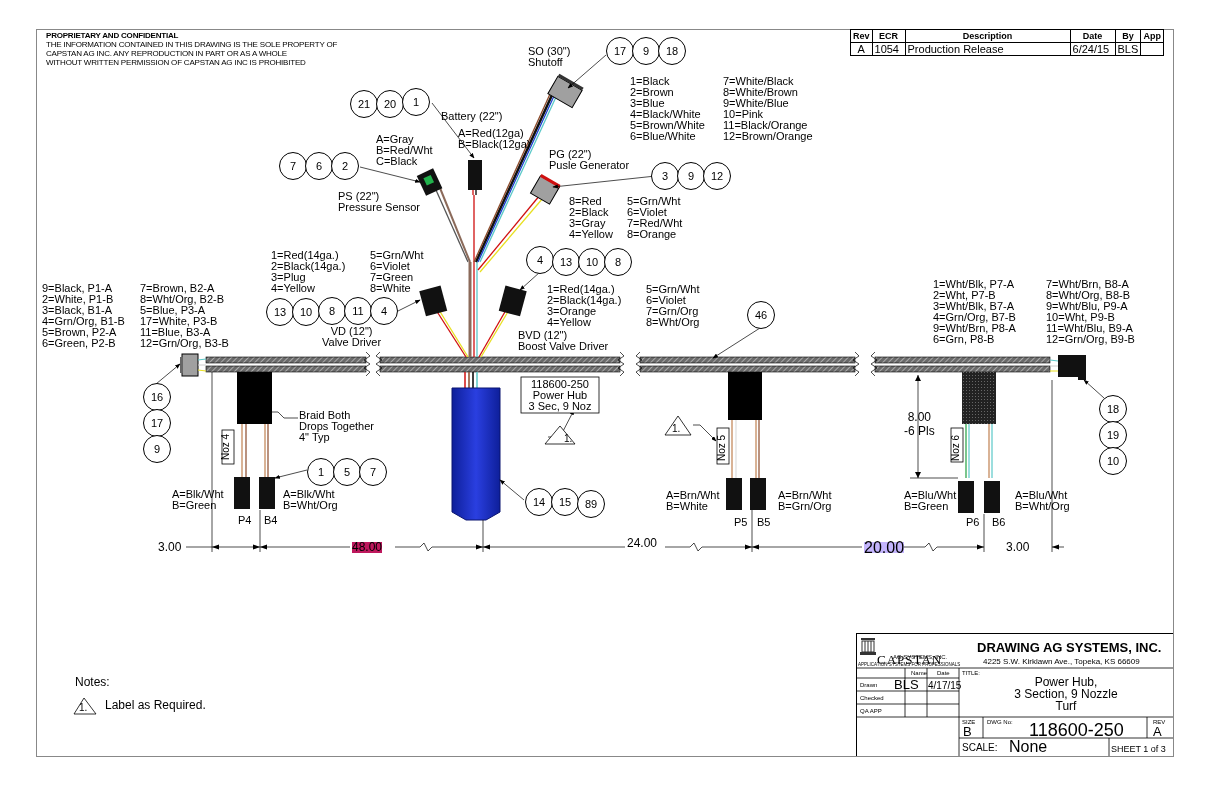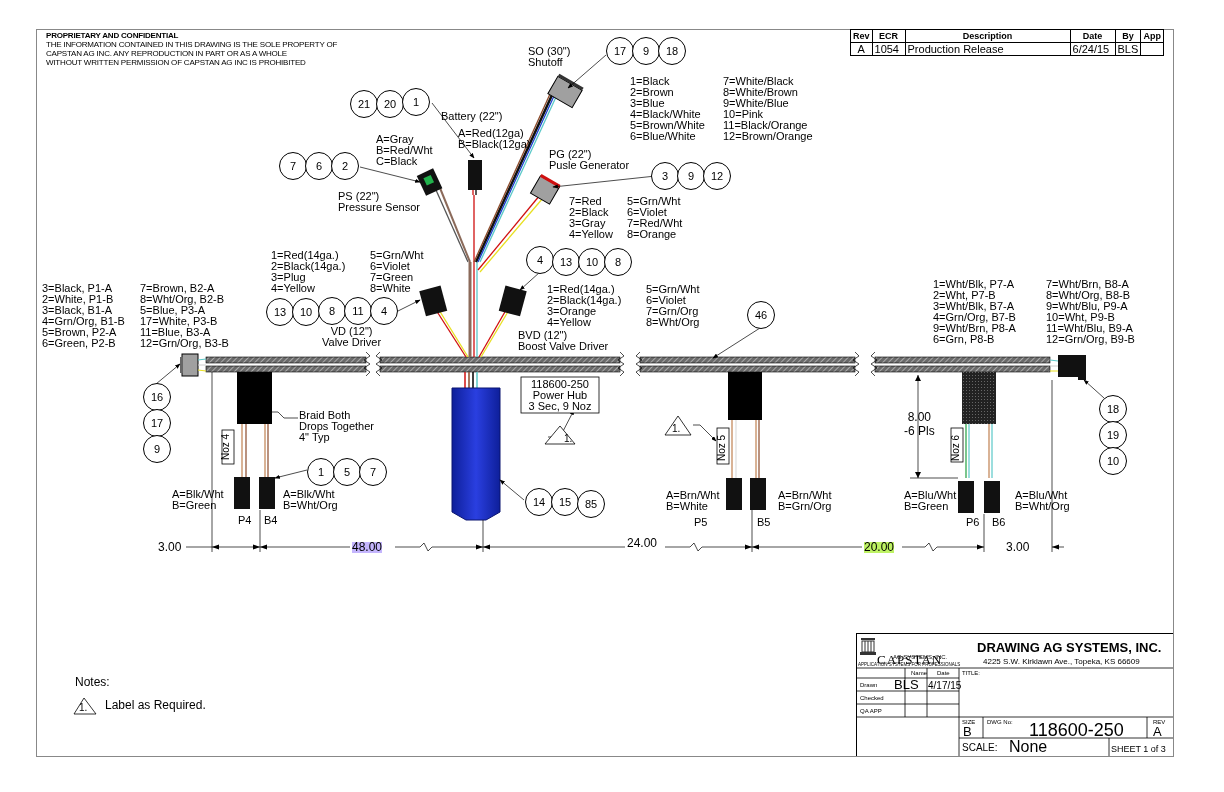--- a/index.html
+++ b/index.html
@@ -319,21 +319,21 @@
 </div>
 
 <div class="tl" style="left:549px;top:149px">
   <div>PG (22")</div>
   <div>Pusle Generator</div>
 </div>
 <div class="bubble" style="left:651px;top:162px">3</div>
 <div class="bubble" style="left:677px;top:162px">9</div>
 <div class="bubble" style="left:703px;top:162px">12</div>
 <div class="tl" style="left:569px;top:196px">
-  <div>7=Red</div>
+  <div>8=Red</div>
   <div>2=Black</div>
   <div>3=Gray</div>
   <div>4=Yellow</div>
 </div>
 <div class="tl" style="left:627px;top:196px">
   <div>5=Grn/Wht</div>
   <div>6=Violet</div>
   <div>7=Red/Wht</div>
   <div>8=Orange</div>
 </div>
@@ -377,21 +377,21 @@
   <div>8=Wht/Org</div>
 </div>
 <div class="tl" style="left:518px;top:330px">
   <div>BVD (12")</div>
   <div>Boost Valve Driver</div>
 </div>
 
 <div class="bubble" style="left:747px;top:301px">46</div>
 
 <div class="tl" style="left:42px;top:283px">
-  <div>3=Black, P1-A</div>
+  <div>9=Black, P1-A</div>
   <div>2=White, P1-B</div>
   <div>3=Black, B1-A</div>
   <div>4=Grn/Org, B1-B</div>
   <div>5=Brown, P2-A</div>
   <div>6=Green, P2-B</div>
 </div>
 <div class="tl" style="left:140px;top:283px">
   <div>7=Brown, B2-A</div>
   <div>8=Wht/Org, B2-B</div>
   <div>5=Blue, P3-A</div>
@@ -424,21 +424,21 @@
 <div class="bubble" style="left:1099px;top:447px">10</div>
 
 <div class="tl" style="left:522px;top:379px;width:76px;text-align:center">
   <div>118600-250</div>
   <div>Power Hub</div>
   <div>3 Sec, 9 Noz</div>
 </div>
 <div class="t" style="left:564px;top:433px;font-size:10px">1.</div>
 <div class="bubble" style="left:525px;top:488px">14</div>
 <div class="bubble" style="left:551px;top:488px">15</div>
-<div class="bubble" style="left:577px;top:490px">85</div>
+<div class="bubble" style="left:577px;top:490px">89</div>
 
 <div class="t" style="left:220px;top:460px;transform:rotate(-90deg);transform-origin:left top;font-size:10px">Noz 4</div>
 <div class="tl" style="left:299px;top:410px">
   <div>Braid Both</div>
   <div>Drops Together</div>
   <div>4" Typ</div>
 </div>
 <div class="bubble" style="left:307px;top:458px">1</div>
 <div class="bubble" style="left:333px;top:458px">5</div>
 <div class="bubble" style="left:359px;top:458px">7</div>
@@ -456,43 +456,43 @@
 <div class="t" style="left:716px;top:461px;transform:rotate(-90deg);transform-origin:left top;font-size:10px">Noz 5</div>
 <div class="t" style="left:672px;top:423px;font-size:10px">1.</div>
 <div class="tl" style="left:666px;top:490px">
   <div>A=Brn/Wht</div>
   <div>B=White</div>
 </div>
 <div class="tl" style="left:778px;top:490px">
   <div>A=Brn/Wht</div>
   <div>B=Grn/Org</div>
 </div>
-<div class="t" style="left:694px;top:517px">P5</div>
+<div class="t" style="left:734px;top:517px">P5</div>
 <div class="t" style="left:757px;top:517px">B5</div>
 
 <div class="t" style="left:950px;top:461px;transform:rotate(-90deg);transform-origin:left top;font-size:10px">Noz 6</div>
 <div class="tl" style="left:904px;top:410px;text-align:center;font-size:12px;line-height:14px">
   <div>8.00</div>
   <div>-6 Pls</div>
 </div>
 <div class="tl" style="left:904px;top:490px">
   <div>A=Blu/Wht</div>
   <div>B=Green</div>
 </div>
 <div class="tl" style="left:1015px;top:490px">
   <div>A=Blu/Wht</div>
   <div>B=Wht/Org</div>
 </div>
 <div class="t" style="left:966px;top:517px">P6</div>
 <div class="t" style="left:992px;top:517px">B6</div>
 
 <div class="t" style="left:158px;top:542px;font-size:12px;background:#fff">3.00</div>
-<div class="t" style="left:352px;top:542px;font-size:12px;background:#c4b5fd">48.00</div>
+<div class="t" style="left:352px;top:542px;font-size:12px;background:#be185d">48.00</div>
 <div class="t" style="left:627px;top:538px;font-size:12px;background:#fff">24.00</div>
-<div class="t" style="left:864px;top:542px;font-size:12px;background:#bef264">20.00</div>
+<div class="t" style="left:864px;top:542px;font-size:16px;background:#c4b5fd">20.00</div>
 <div class="t" style="left:1006px;top:542px;font-size:12px">3.00</div>
 
 <div class="t" style="left:75px;top:677px;font-size:12px">Notes:</div>
 <div class="t" style="left:79px;top:702px;font-size:10px">1.</div>
 <div class="t" style="left:105px;top:700px;font-size:12px">Label as Required.</div>
 
 <div id="tb">
   <svg width="316" height="122">
     <g stroke="#000" stroke-width="0.8" fill="none">
       <line x1="0" y1="34" x2="316" y2="34"></line>
@@ -523,20 +523,25 @@
   <div class="tbcell" style="left:120px;top:6px;font-size:13px;font-weight:bold">DRAWING AG SYSTEMS, INC.</div>
   <div class="tbcell" style="left:126px;top:23px;font-size:8px">4225 S.W. Kirklawn Ave., Topeka, KS 66609</div>
   <div class="tbcell small" style="left:54px;top:36px">Name</div>
   <div class="tbcell small" style="left:80px;top:36px">Date</div>
   <div class="tbcell small" style="left:3px;top:48px">Drawn</div>
   <div class="tbcell" style="left:37px;top:43px;font-size:13px">BLS</div>
   <div class="tbcell" style="left:71px;top:46px;font-size:10px">4/17/15</div>
   <div class="tbcell small" style="left:3px;top:61px">Checked</div>
   <div class="tbcell small" style="left:3px;top:74px">QA APP</div>
   <div class="tbcell small" style="left:105px;top:36px">TITLE:</div>
+  <div class="tbcell" style="left:102px;top:42px;width:214px;text-align:center;font-size:12px;line-height:12px">
+    <div>Power Hub,</div>
+    <div>3 Section, 9 Nozzle</div>
+    <div>Turf</div>
+  </div>
   <div class="tbcell small" style="left:105px;top:85px">SIZE</div>
   <div class="tbcell" style="left:106px;top:90px;font-size:13px">B</div>
   <div class="tbcell small" style="left:130px;top:85px">DWG No:</div>
   <div class="tbcell" style="left:172px;top:86px;font-size:18px">118600-250</div>
   <div class="tbcell small" style="left:296px;top:85px">REV</div>
   <div class="tbcell" style="left:296px;top:90px;font-size:13px">A</div>
   <div class="tbcell" style="left:105px;top:108px;font-size:10px">SCALE:</div>
   <div class="tbcell" style="left:152px;top:104px;font-size:16px">None</div>
   <div class="tbcell" style="left:254px;top:110px;font-size:9px">SHEET 1 of 3</div>
 </div>

